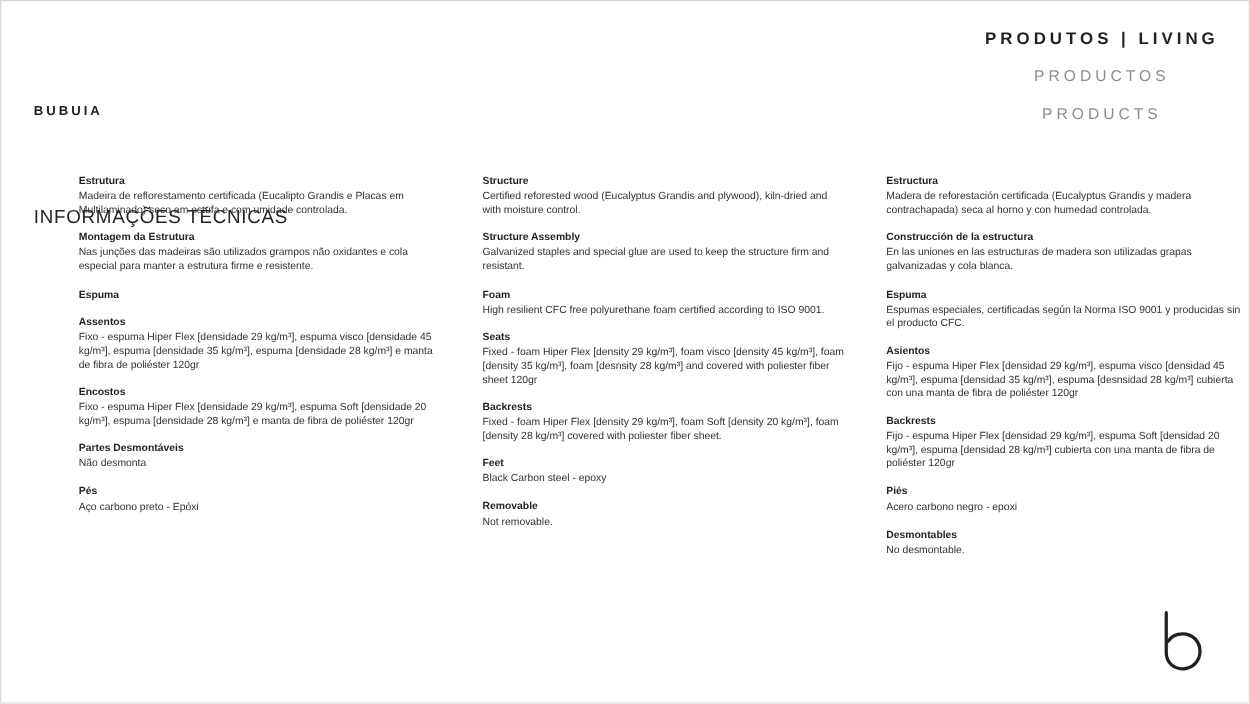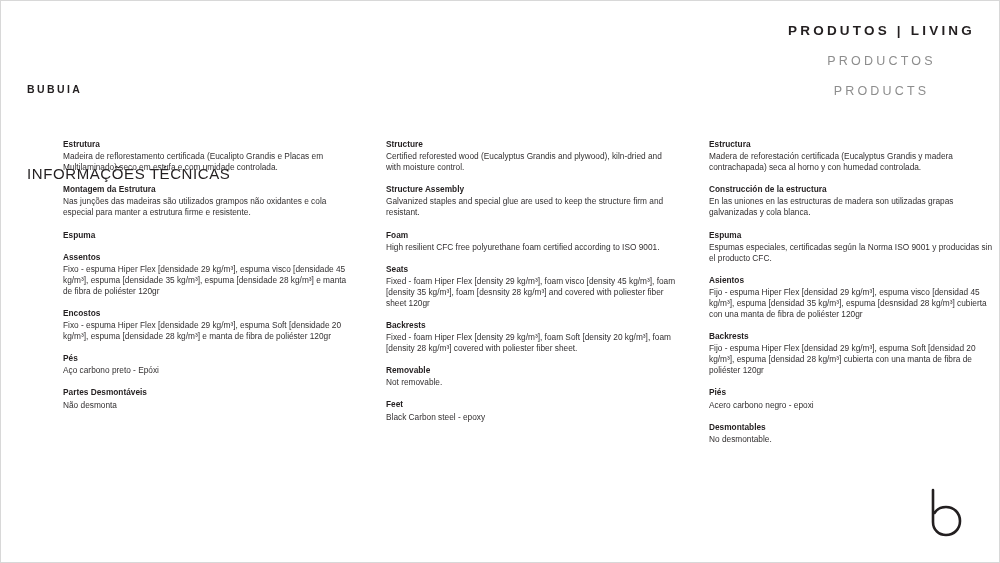--- a/index.html
+++ b/index.html
@@ -138,27 +138,27 @@
       </div>
       <div class="block">
         <div class="block-title">Assentos</div>
         <div class="block-body">Fixo - espuma Hiper Flex [densidade 29 kg/m³], espuma visco [densidade 45 kg/m³], espuma [densidade 35 kg/m³], espuma [densidade 28 kg/m³] e manta de fibra de poliéster 120gr</div>
       </div>
       <div class="block">
         <div class="block-title">Encostos</div>
         <div class="block-body">Fixo - espuma Hiper Flex [densidade 29 kg/m³], espuma Soft [densidade 20 kg/m³], espuma [densidade 28 kg/m³] e manta de fibra de poliéster 120gr</div>
       </div>
       <div class="block">
+        <div class="block-title">Partes Desmontáveis</div>
+        <div class="block-body">Não desmonta</div>
+      </div>
+      <div class="block">
         <div class="block-title">Pés</div>
         <div class="block-body">Aço carbono preto - Epóxi</div>
       </div>
-      <div class="block">
-        <div class="block-title">Partes Desmontáveis</div>
-        <div class="block-body">Não desmonta</div>
-      </div>
     </div>
 
     <div class="col">
       <div class="block">
         <div class="block-title">Structure</div>
         <div class="block-body">Certified reforested wood (Eucalyptus Grandis and plywood), kiln-dried and with moisture control.</div>
       </div>
       <div class="block">
         <div class="block-title">Structure Assembly</div>
         <div class="block-body">Galvanized staples and special glue are used to keep the structure firm and resistant.</div>
@@ -169,26 +169,26 @@
       </div>
       <div class="block">
         <div class="block-title">Seats</div>
         <div class="block-body">Fixed - foam Hiper Flex [density 29 kg/m³], foam visco [density 45 kg/m³], foam [density 35 kg/m³], foam [desnsity 28 kg/m³] and covered with poliester fiber sheet 120gr</div>
       </div>
       <div class="block">
         <div class="block-title">Backrests</div>
         <div class="block-body">Fixed - foam Hiper Flex [density 29 kg/m³], foam Soft [density 20 kg/m³], foam [density 28 kg/m³] covered with poliester fiber sheet.</div>
       </div>
       <div class="block">
+        <div class="block-title">Feet</div>
+        <div class="block-body">Black Carbon steel - epoxy</div>
+      </div>
+      <div class="block">
         <div class="block-title">Removable</div>
         <div class="block-body">Not removable.</div>
-      </div>
-      <div class="block">
-        <div class="block-title">Feet</div>
-        <div class="block-body">Black Carbon steel - epoxy</div>
       </div>
     </div>
 
     <div class="col">
       <div class="block">
         <div class="block-title">Estructura</div>
         <div class="block-body">Madera de reforestación certificada (Eucalyptus Grandis y madera contrachapada) seca al horno y con humedad controlada.</div>
       </div>
       <div class="block">
         <div class="block-title">Construcción de la estructura</div>

